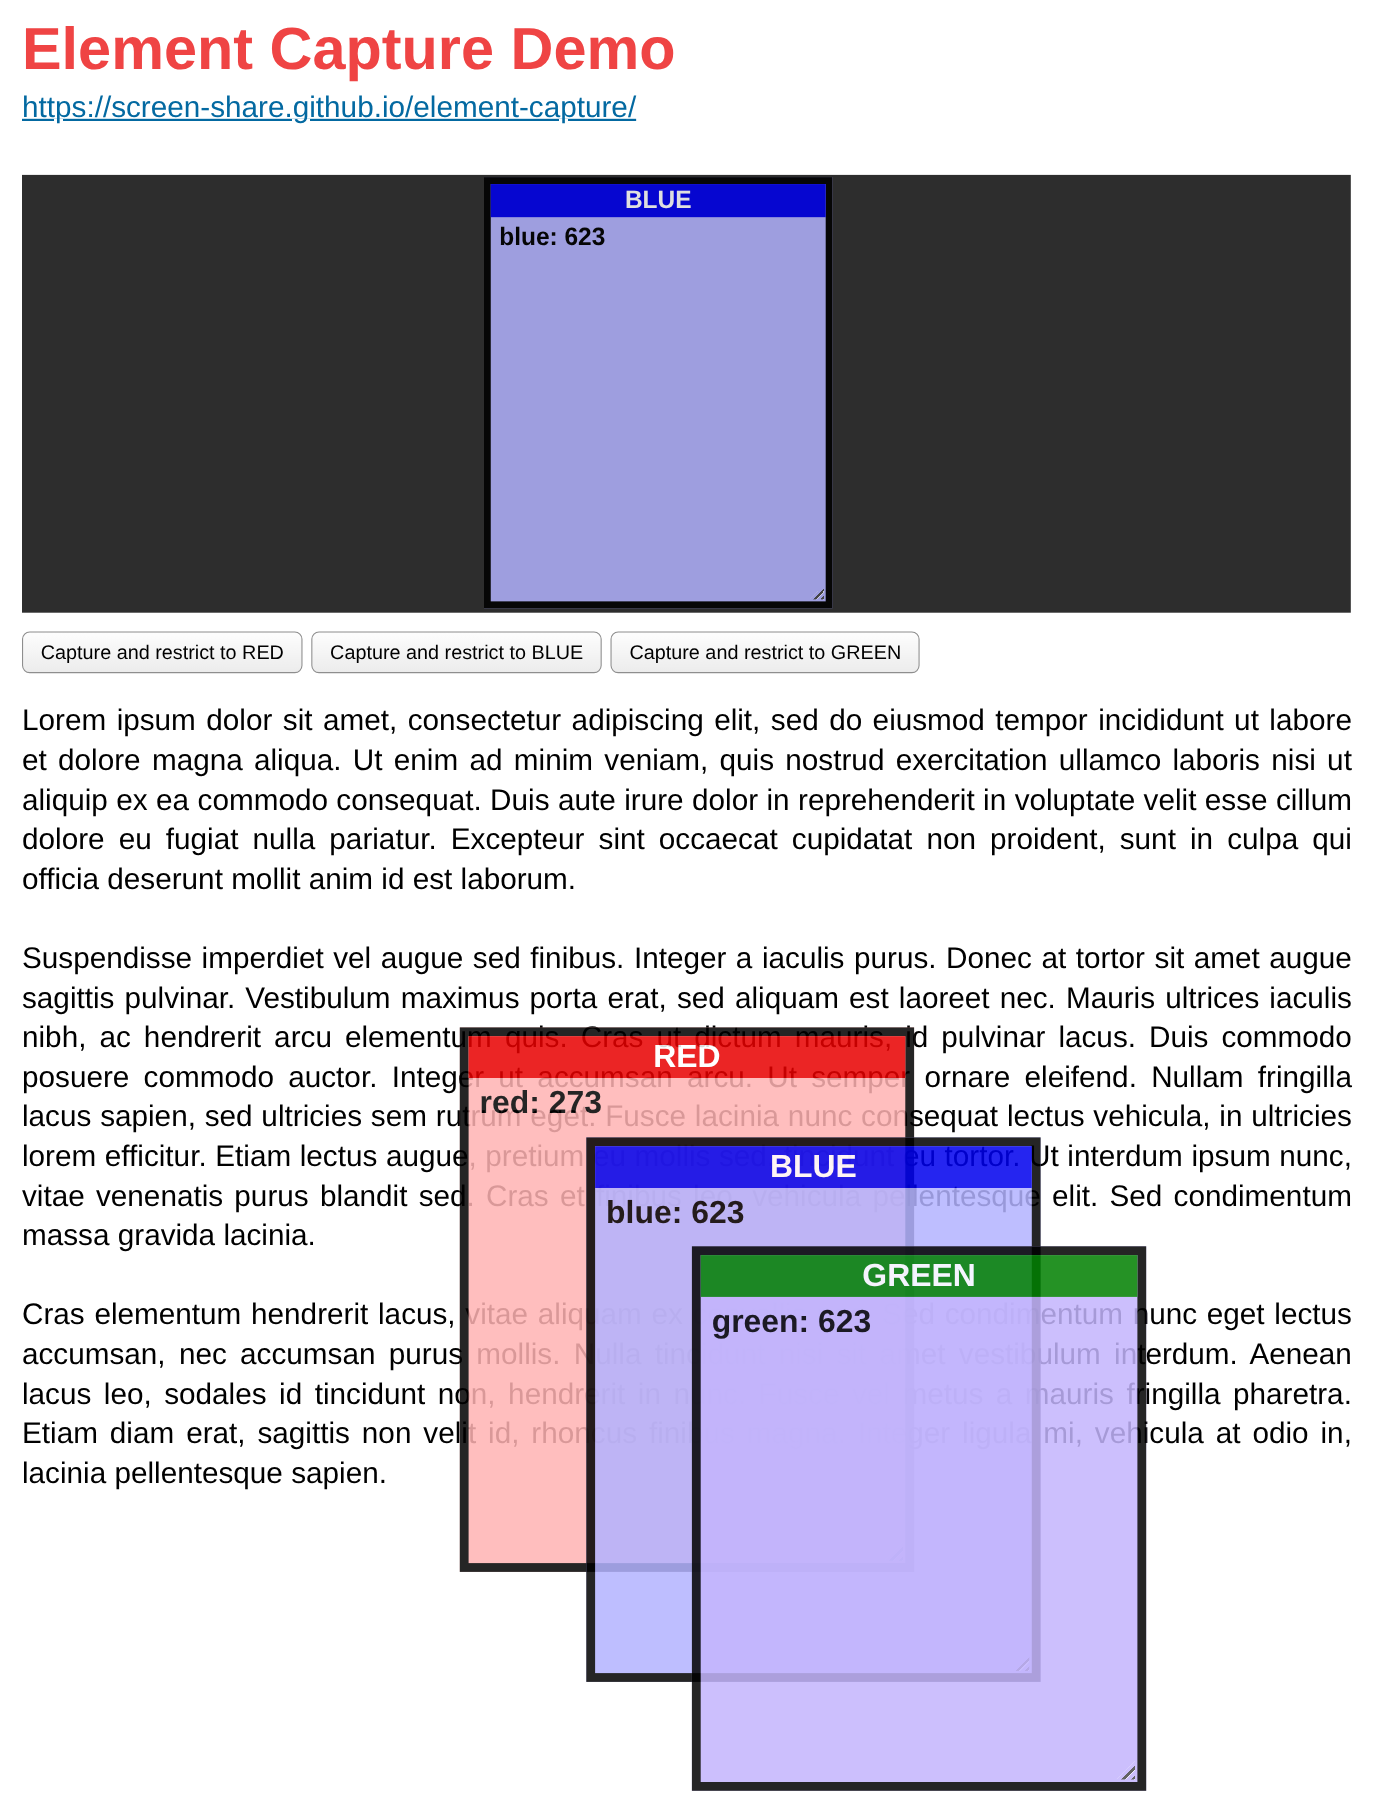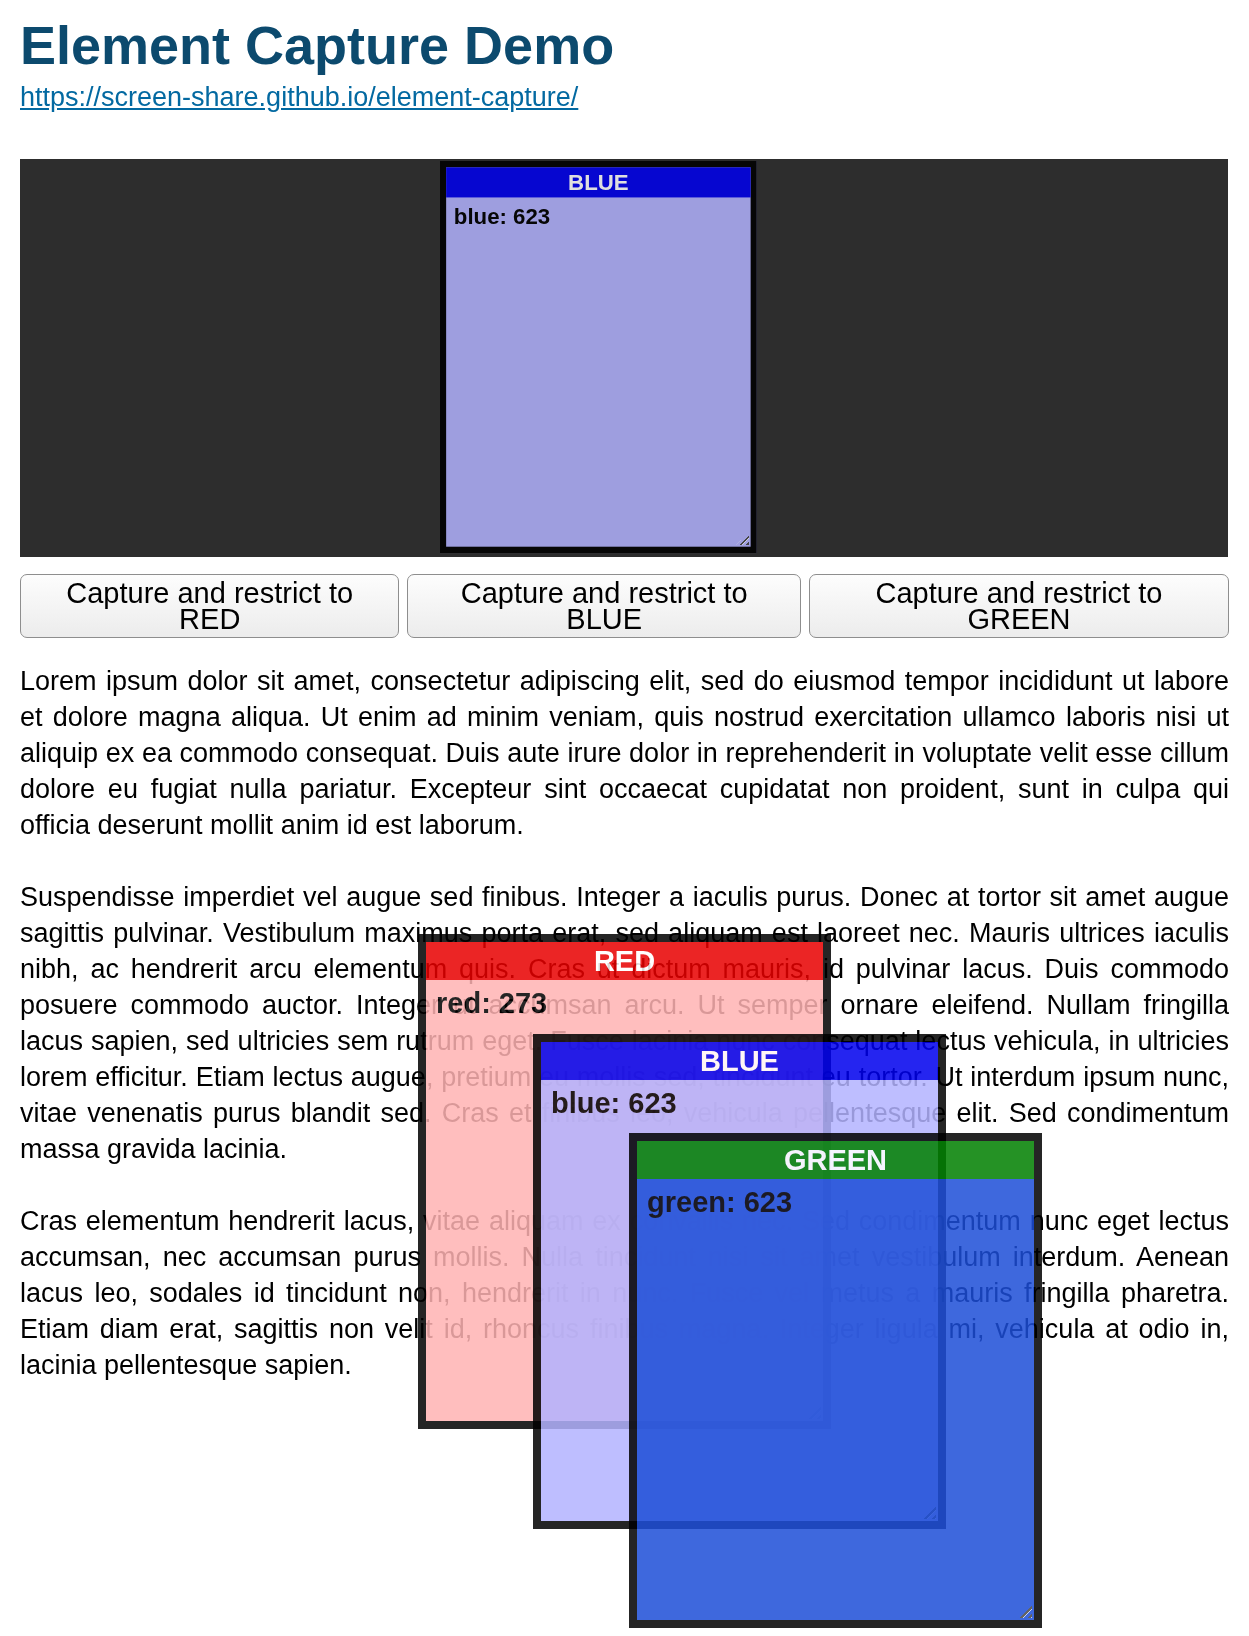--- a/index.html
+++ b/index.html
@@ -10,21 +10,21 @@
   }
   .page {
     position: relative;
     width: 1249px; height: 1636px;
     box-sizing: border-box;
     padding: 0 20px;
   }
   h1.page-title {
     font-size: 54px; line-height: 1.08;
     margin: 16px 0 8px 0;
-    font-weight: bold; color: #0c4a6e;
+    font-weight: bold; color: #ef4444;
   }
   a.demo-link {
     font-size: 27px; color: #0369a1;
     text-decoration: underline;
   }
   
   .video-wrap {
     position: relative;
     margin-top: 46px;
     width: 1208px; height: 398px;
@@ -52,34 +52,34 @@
     font-size: 29px; font-weight: bold; color: #fff;
   }
   .cap-label {
     margin: 7px 0 0 10px;
     font-size: 29px; font-weight: bold; color: #000;
   }
   .box-red   { background: #ffb3b3; }
   .box-red   .cap-hdr { background: #e80000; }
   .box-blue  { background: #b3b3ff; }
   .box-blue  .cap-hdr { background: #0000ee; }
-  .box-green { background: #1d4ed8; }
+  .box-green { background: #c4b5fd; }
   .box-green .cap-hdr { background: #008000; }
   .grip {
     position: absolute; right: 2px; bottom: 2px;
     width: 17px; height: 17px;
     background: repeating-linear-gradient(135deg,
       transparent 0 3px, #4a4a4a 3px 5px, rgba(255,255,255,0.7) 5px 6px);
     clip-path: polygon(100% 0, 100% 100%, 0 100%);
   }
   
   .buttons { display: flex; gap: 8px; margin-top: 17px; }
   .buttons button {
     font-family: "Liberation Sans", sans-serif;
-    font-size: 29px; line-height: 26px;
+    font-size: 18px; line-height: 26px;
     padding: 5px 16px;
     color: #000;
     background: linear-gradient(#fdfdfd, #ececec);
     border: 1px solid #8e8e8e;
     border-radius: 7px;
   }
   
   p.body-text {
     font-size: 27px; line-height: 36px;
     text-align: justify;

